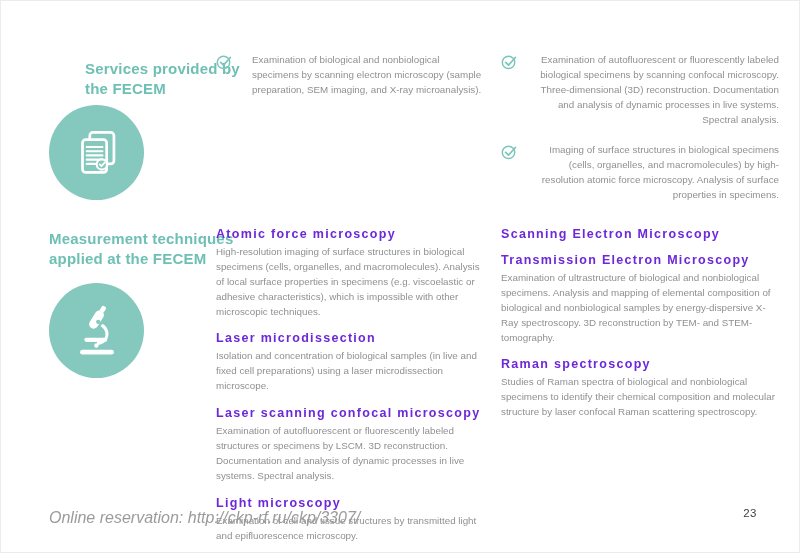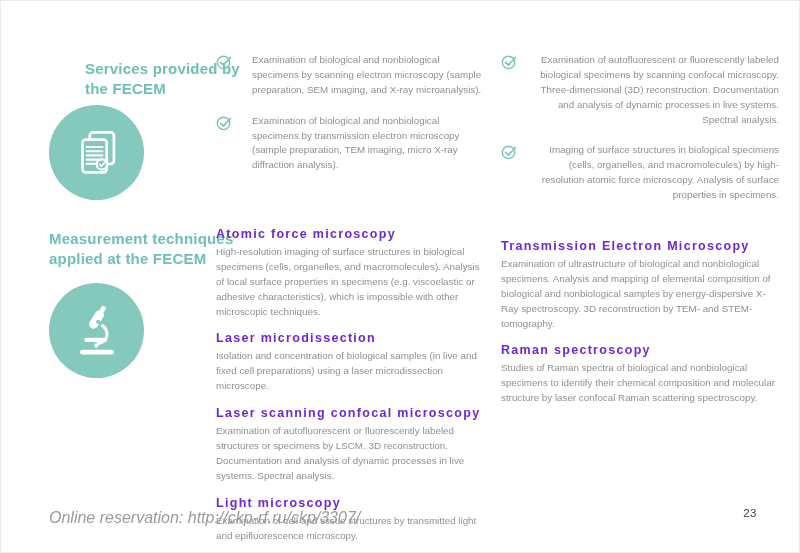--- a/index.html
+++ b/index.html
@@ -97,27 +97,20 @@
   </div>
 
   <div class="svc-mid">
     <div class="bullet">
       <svg class="check" width="16" height="16" viewBox="0 0 24 24">
         <circle cx="11.3" cy="12.6" r="9.3" fill="none" stroke="#7cc5ba" stroke-width="2.2"></circle>
         <path d="M7 12.6 l4.2 4.2 L21.5 5.2" fill="none" stroke="#7cc5ba" stroke-width="2.6" stroke-linecap="round" stroke-linejoin="round"></path>
       </svg>
       <p class="body-text">Examination of biological and nonbiological specimens by scanning electron microscopy (sample preparation, SEM imaging, and X-ray microanalysis).</p>
     </div>
-    <div class="bullet">
-      <svg class="check" width="16" height="16" viewBox="0 0 24 24">
-        <circle cx="11.3" cy="12.6" r="9.3" fill="none" stroke="#7cc5ba" stroke-width="2.2"></circle>
-        <path d="M7 12.6 l4.2 4.2 L21.5 5.2" fill="none" stroke="#7cc5ba" stroke-width="2.6" stroke-linecap="round" stroke-linejoin="round"></path>
-      </svg>
-      <p class="body-text">Examination of biological and nonbiological specimens by transmission electron microscopy (sample preparation, TEM imaging, micro X-ray diffraction analysis).</p>
-    </div>
   </div>
 
   <div class="svc-right">
     <div class="bullet">
       <svg class="check" width="16" height="16" viewBox="0 0 24 24">
         <circle cx="11.3" cy="12.6" r="9.3" fill="none" stroke="#7cc5ba" stroke-width="2.2"></circle>
         <path d="M7 12.6 l4.2 4.2 L21.5 5.2" fill="none" stroke="#7cc5ba" stroke-width="2.6" stroke-linecap="round" stroke-linejoin="round"></path>
       </svg>
       <p class="body-text">Examination of autofluorescent or fluorescently labeled biological specimens by scanning confocal microscopy. Three-dimensional (3D) reconstruction. Documentation and analysis of dynamic processes in live systems. Spectral analysis.</p>
     </div>
@@ -162,20 +155,21 @@
       <p class="body-text">Examination of autofluorescent or fluorescently labeled structures or specimens by LSCM. 3D reconstruction. Documentation and analysis of dynamic processes in live systems. Spectral analysis.</p>
     </div>
     <div class="section">
       <h3>Light microscopy</h3>
       <p class="body-text">Examination of cell and tissue structures by transmitted light and epifluorescence microscopy.</p>
     </div>
   </div>
 
   <div class="tech-right">
     <div class="section">
+      <h3>Scanning Electron Microscopy</h3>
     </div>
     <div class="section">
       <h3>Transmission Electron Microscopy</h3>
       <p class="body-text">Examination of ultrastructure of biological and nonbiological specimens. Analysis and mapping of elemental composition of biological and nonbiological samples by energy-dispersive X-Ray spectroscopy. 3D reconstruction by TEM- and STEM-tomography.</p>
     </div>
     <div class="section">
       <h3>Raman spectroscopy</h3>
       <p class="body-text">Studies of Raman spectra of biological and nonbiological specimens to identify their chemical composition and molecular structure by laser confocal Raman scattering spectroscopy.</p>
     </div>
   </div>

